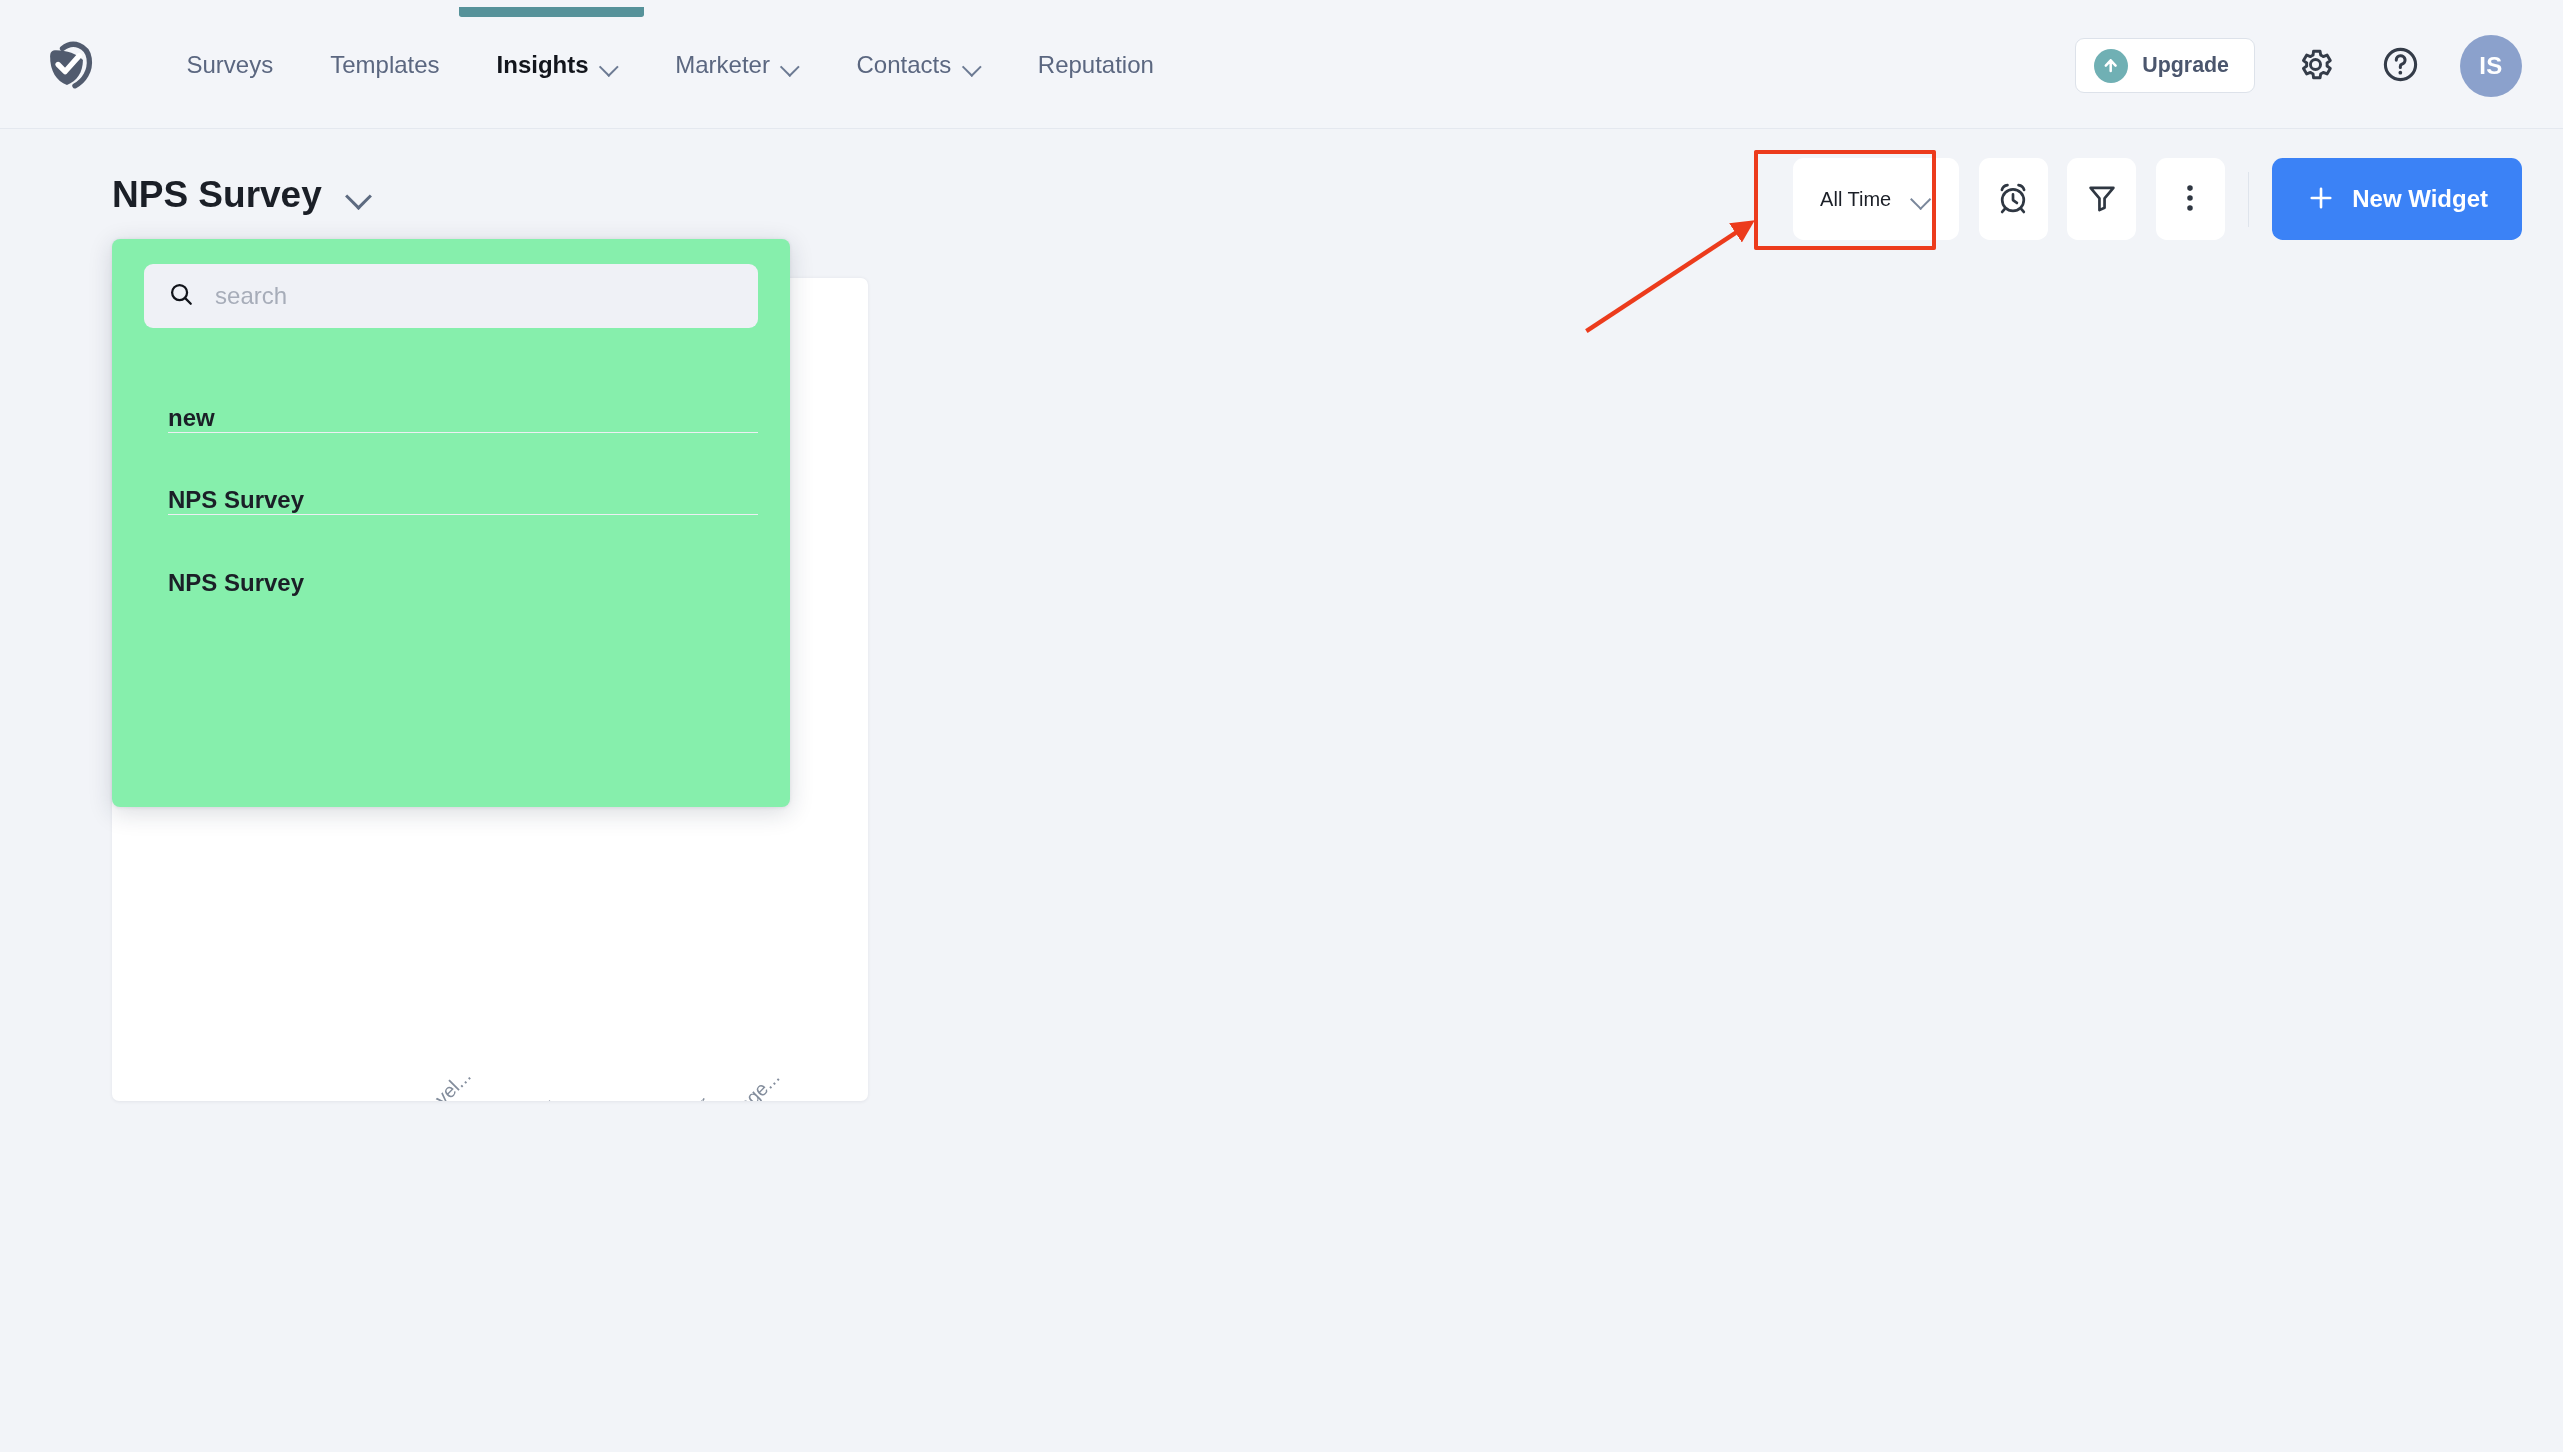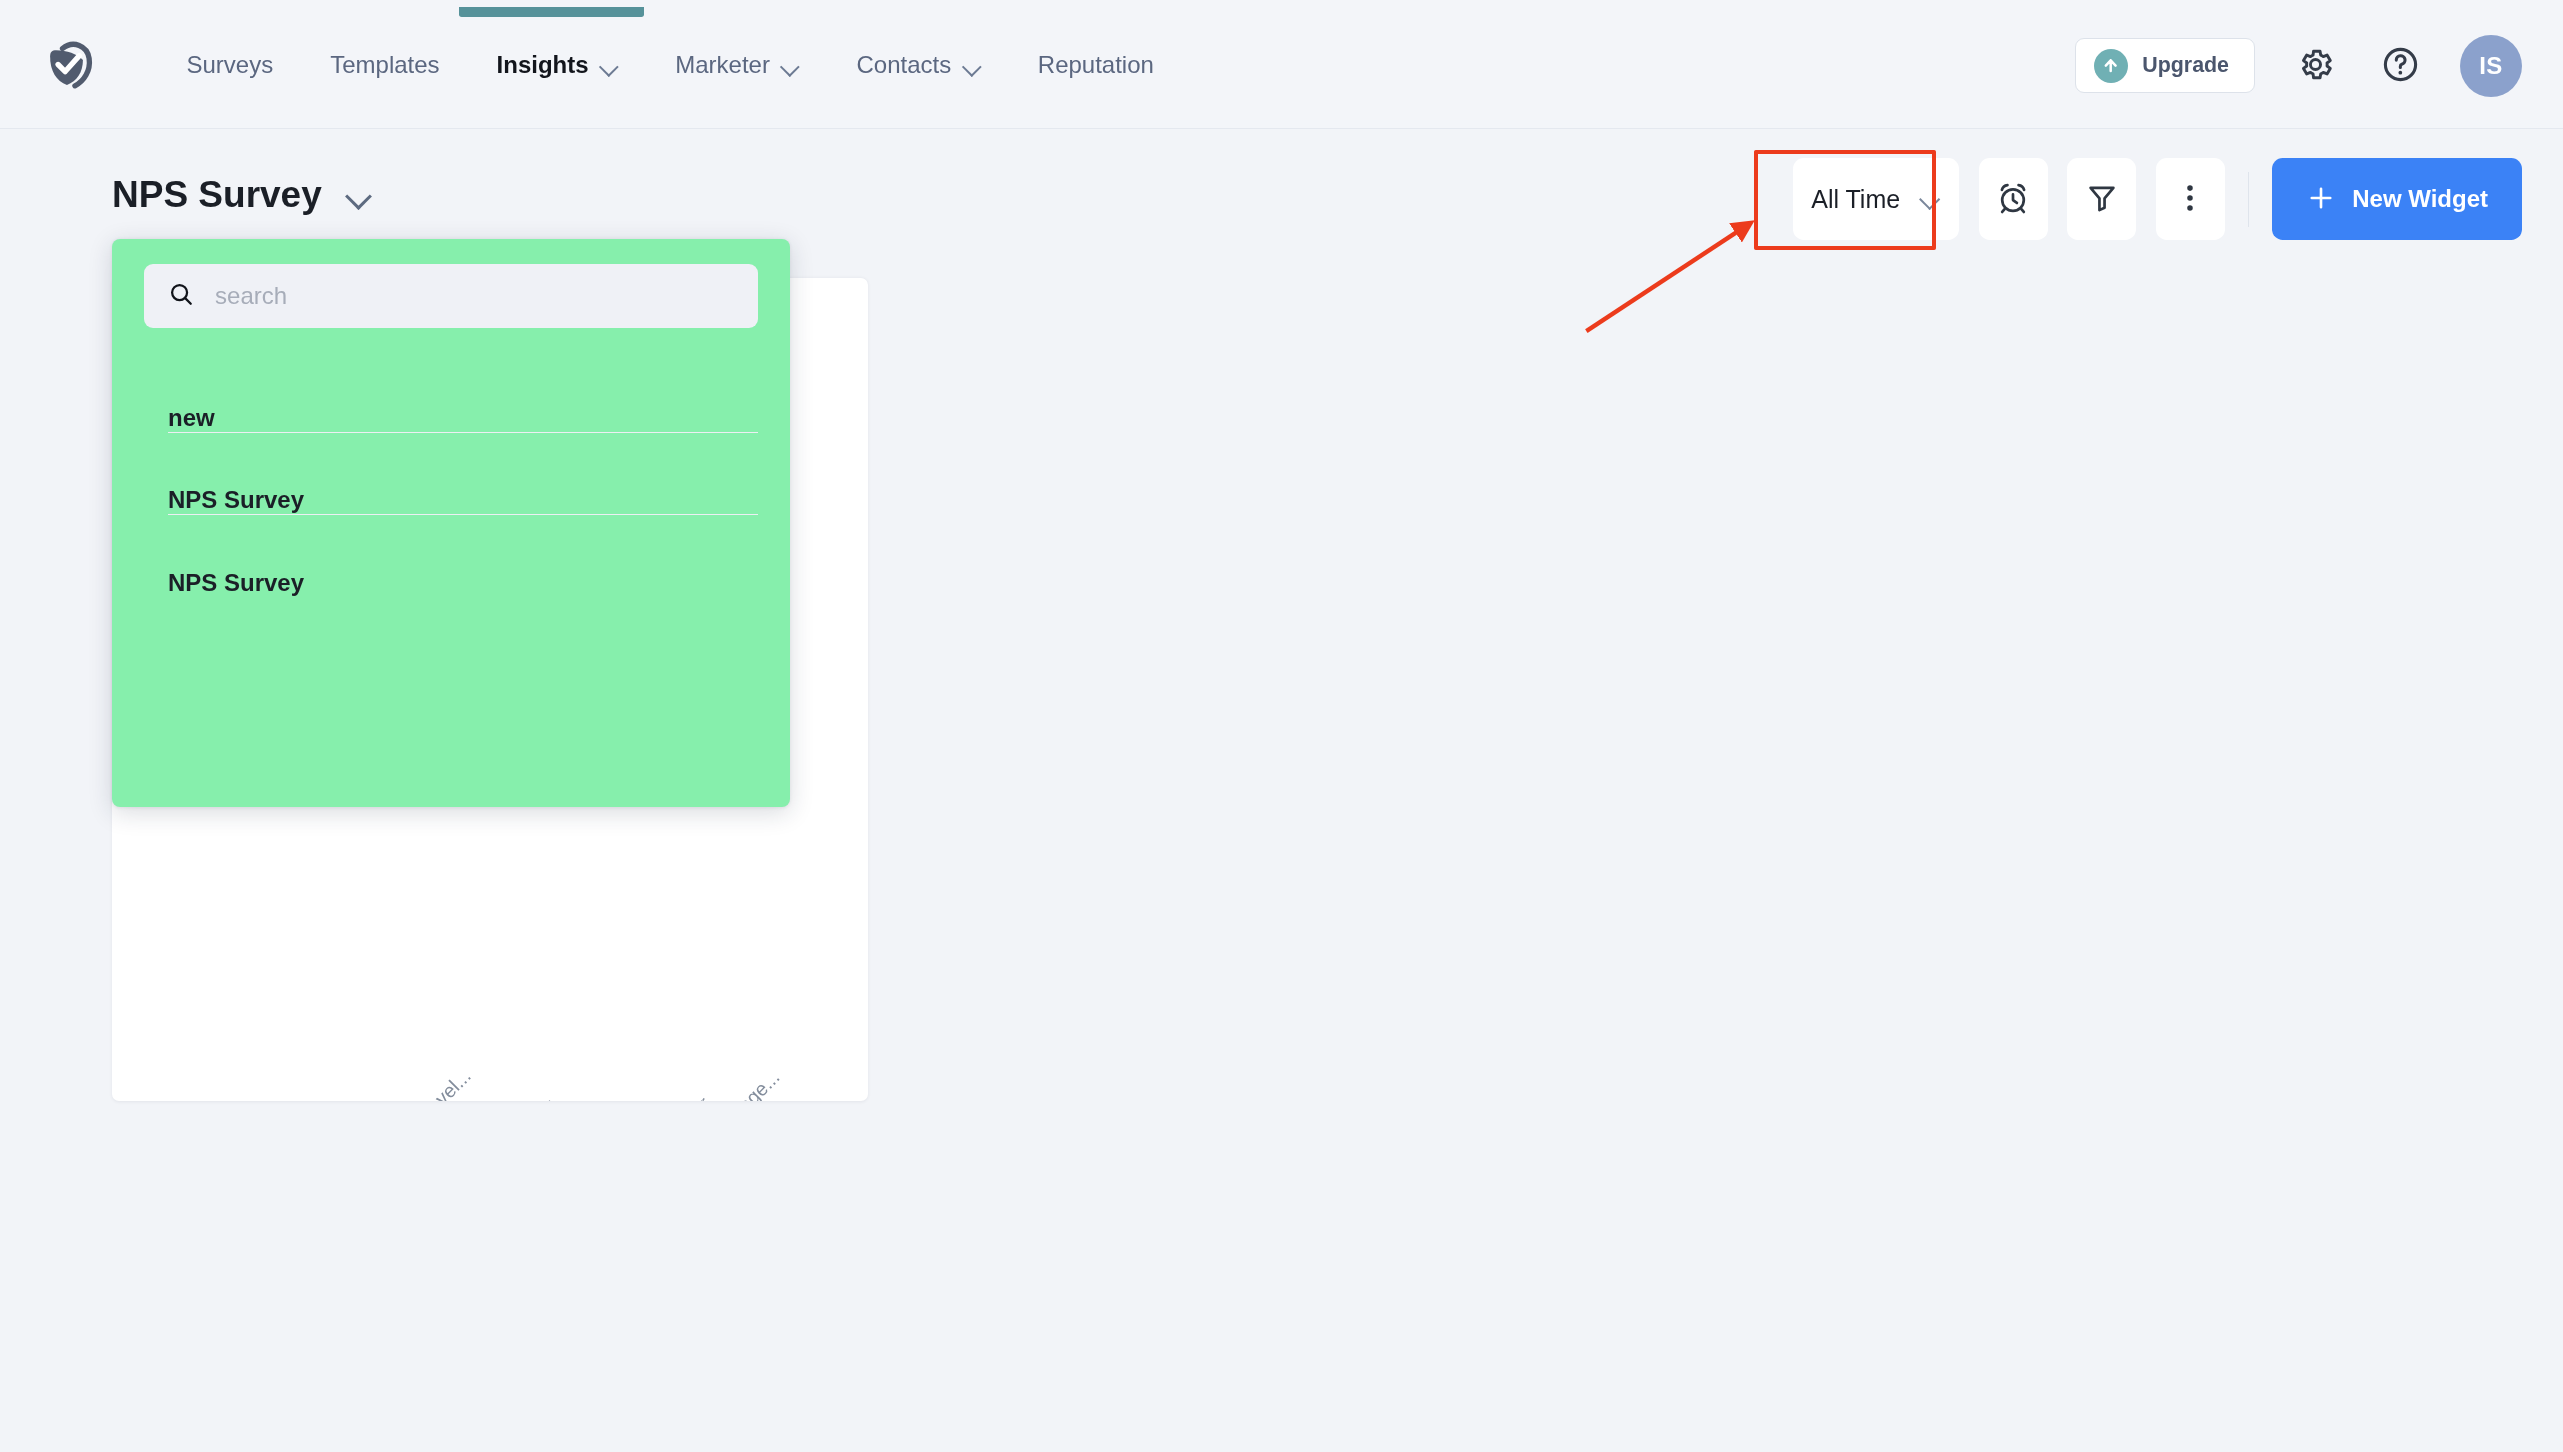--- a/index.html
+++ b/index.html
@@ -94,21 +94,21 @@
   
   .toolbar {
     position: absolute; right: 41px; top: 158px;
     display: flex; align-items: center; gap: 19.6px; height: 82px;
   }
   .alltime-btn {
     display: flex; align-items: center; justify-content: center; gap: 19.6px;
     width: 166px; height: 82px;
     background: #fff; border-radius: 10.7px; cursor: pointer;
   }
-  .alltime-label { font-size: 25px; color: #1b1f27; font-weight: 400; }
+  .alltime-label { font-size: 20px; color: #1b1f27; font-weight: 400; }
   .alltime-chev { width: 21.4px; height: 13.3px; position: relative; }
   .alltime-chev::before {
     content: ""; position: absolute; left: 1.8px; top: 0;
     width: 13.3px; height: 13.3px;
     border-right: 2.7px solid #7a879b; border-bottom: 2.7px solid #7a879b;
     transform: rotate(45deg);
   }
   .tool-icon-btn {
     width: 69px; height: 82px; background: #fff; border-radius: 10.7px;
     display: flex; align-items: center; justify-content: center; cursor: pointer;

